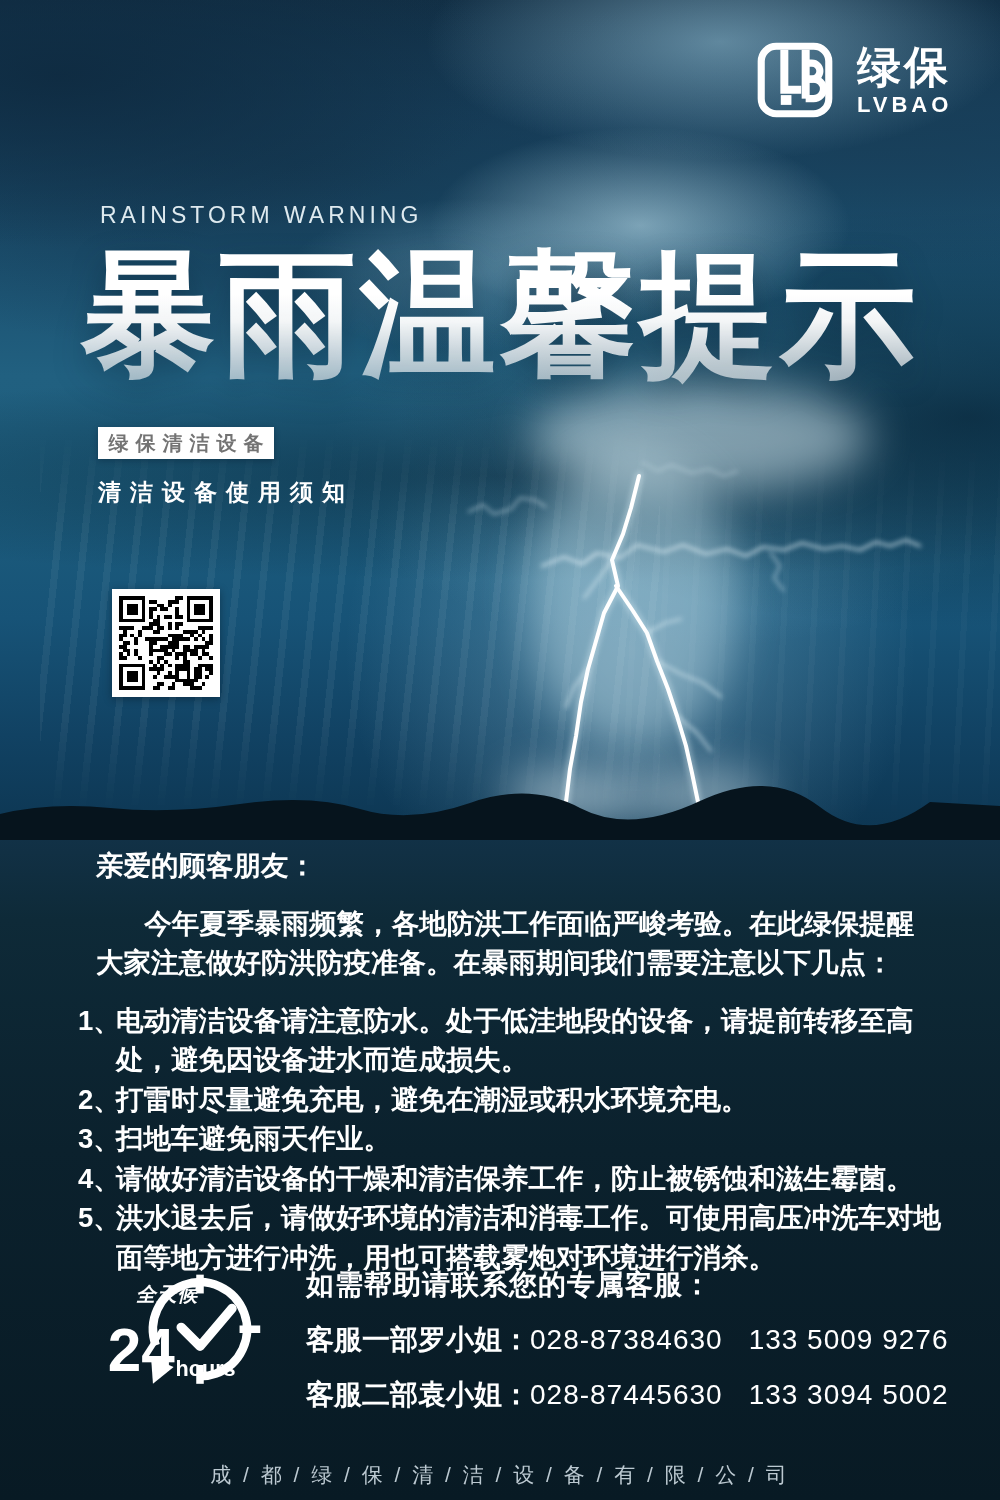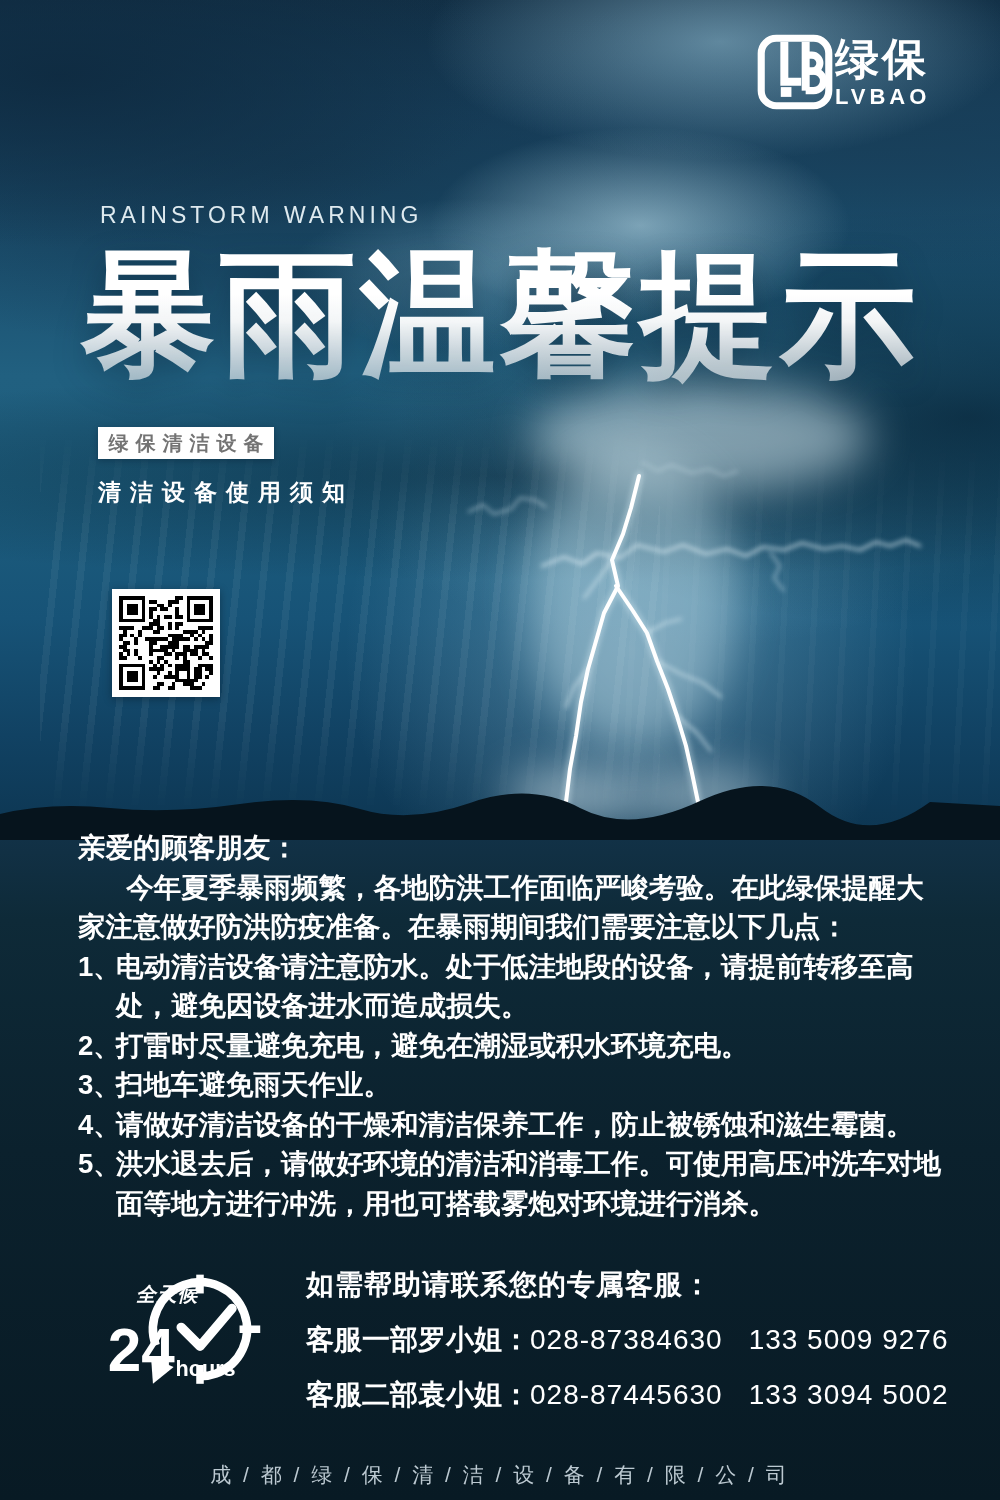--- a/index.html
+++ b/index.html
@@ -31,21 +31,21 @@
             mask-image:linear-gradient(180deg,transparent 0,#000 25%,#000 75%,transparent 100%);
   }
   .rays2{
     position:absolute;left:610px;top:440px;width:390px;height:380px;opacity:.55;
     background:repeating-linear-gradient(93deg, rgba(255,255,255,.05) 0 6px, rgba(255,255,255,0) 6px 30px);
     -webkit-mask-image:linear-gradient(180deg,transparent 0,#000 30%,#000 80%,transparent 100%);
             mask-image:linear-gradient(180deg,transparent 0,#000 30%,#000 80%,transparent 100%);
   }
   .bolt-svg{position:absolute;left:0;top:0;}
   
-  .logo{position:absolute;left:755px;top:32px;display:flex;align-items:center;gap:0;}
+  .logo{position:absolute;left:755px;top:40px;display:flex;align-items:center;gap:22px;}
   .logo-zh{font-size:44px;font-weight:bold;letter-spacing:3px;line-height:1;}
   .logo-en{font-size:22px;font-weight:bold;letter-spacing:4px;line-height:1;margin-top:5px;}
   .eyebrow{position:absolute;left:100px;top:202px;font-size:23px;letter-spacing:4px;color:rgba(240,248,252,.92);}
   .title{
     position:absolute;left:0;top:243px;width:1000px;margin:0;text-align:center;
     font-size:136px;font-weight:900;letter-spacing:4px;line-height:1.05;white-space:nowrap;
     background:linear-gradient(180deg,#ffffff 36%,rgba(255,255,255,.95) 55%,rgba(255,255,255,.55) 100%);
     -webkit-background-clip:text;background-clip:text;color:transparent;
     filter:drop-shadow(0 14px 16px rgba(3,22,36,.38));
   }
@@ -54,21 +54,21 @@
     background:#ffffff;color:#737373;font-size:20px;font-weight:bold;letter-spacing:7px;
     display:flex;align-items:center;justify-content:center;text-indent:7px;
     box-shadow:0 2px 6px rgba(0,20,35,.3);
   }
   .subtitle{position:absolute;left:98px;top:477px;font-size:23px;font-weight:bold;letter-spacing:9px;color:#fff;}
   
   .qr{position:absolute;left:112px;top:589px;width:108px;height:108px;background:#fff;padding:0;box-shadow:0 2px 8px rgba(0,15,25,.4);}
   .qr svg{position:absolute;left:7px;top:7px;width:94px;height:94px;}
   
   .letter{position:absolute;left:78px;top:828px;width:864px;font-size:27.5px;font-weight:bold;line-height:39.5px;}
-  .letter p{margin:0;}
+  .letter p{margin:18px;}
   .intro{text-indent:1.75em;}
   .letter ol{list-style:none;margin:0;padding:0;}
   .letter li{position:relative;padding-left:38px;}
   .letter li .num{position:absolute;left:0;top:0;}
   
   .contact{position:absolute;left:88px;top:1258px;display:flex;margin-left:16px;}
   .clock{width:160px;height:138px;flex:0 0 auto;margin-top:6px;}
   .contact-text{margin-left:42px;font-size:28px;font-weight:bold;}
   .c-heading{margin:8px 0 0 0;letter-spacing:1px;}
   .c-line{margin:17px 0 0 0;white-space:nowrap;}

